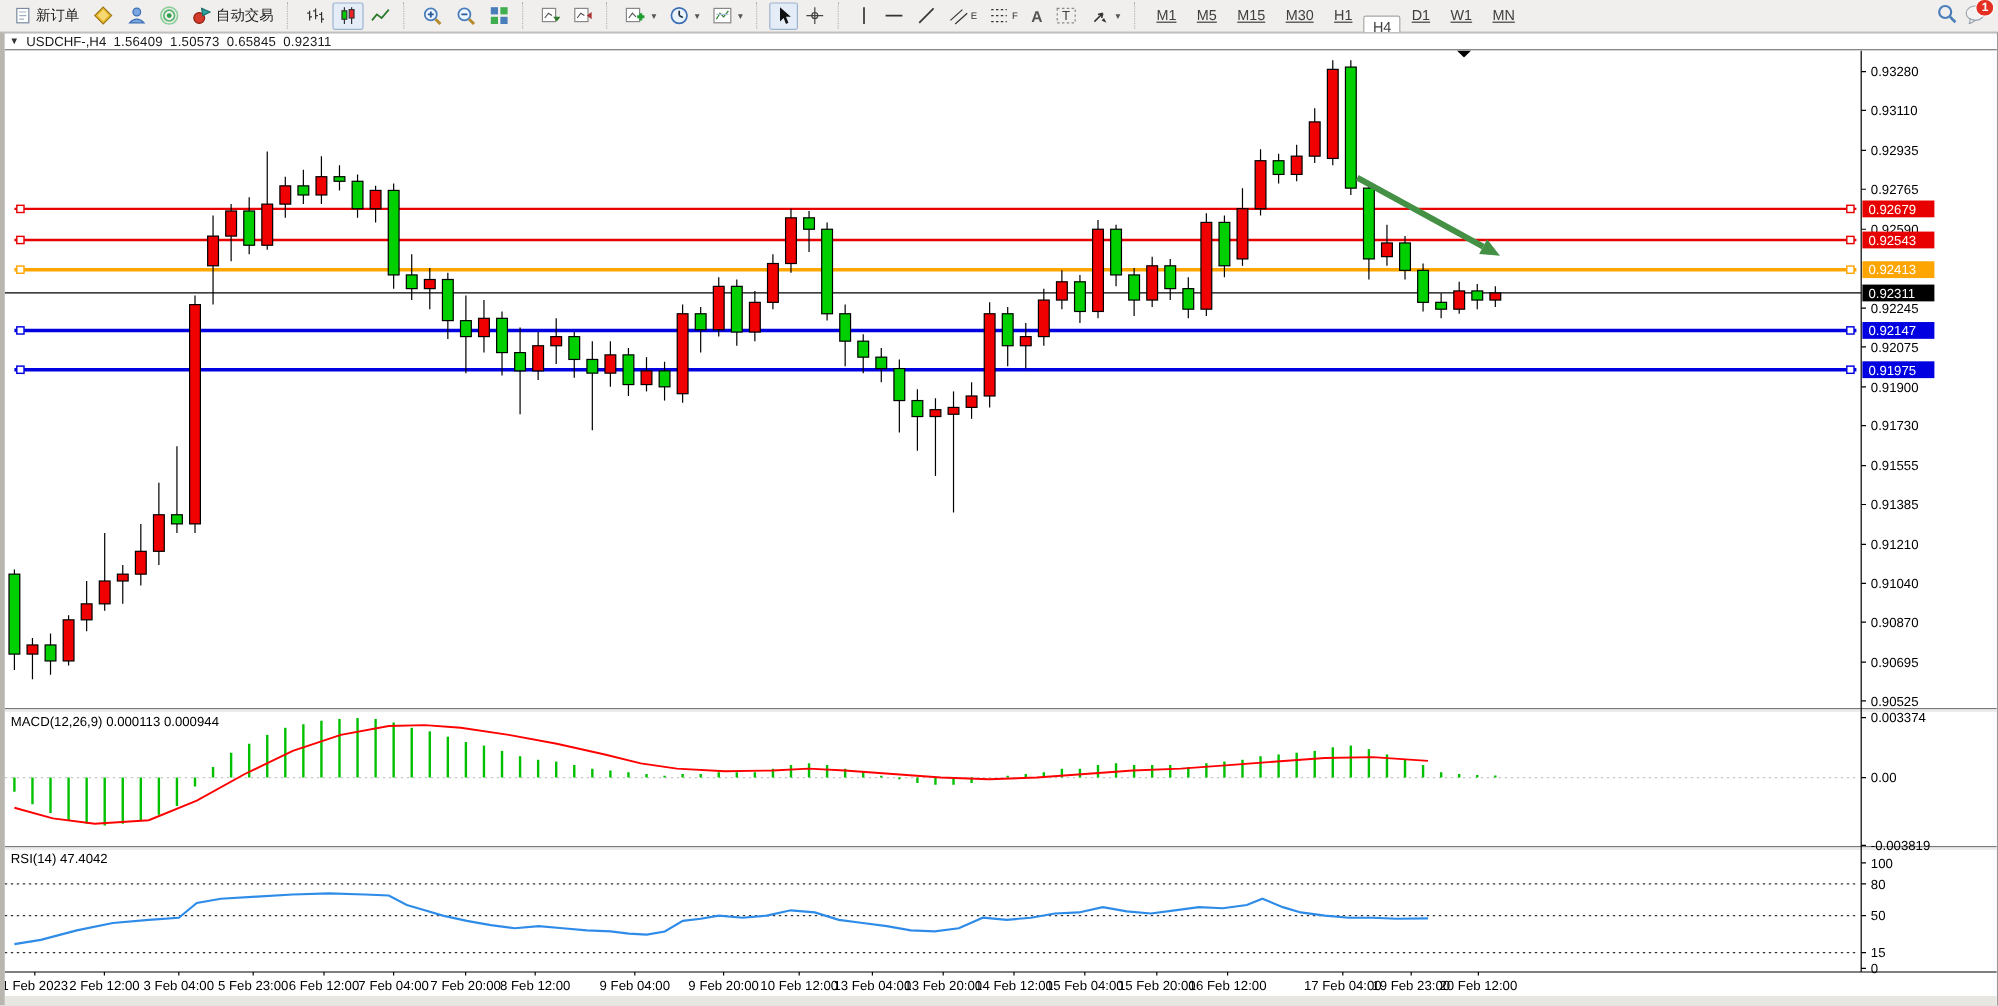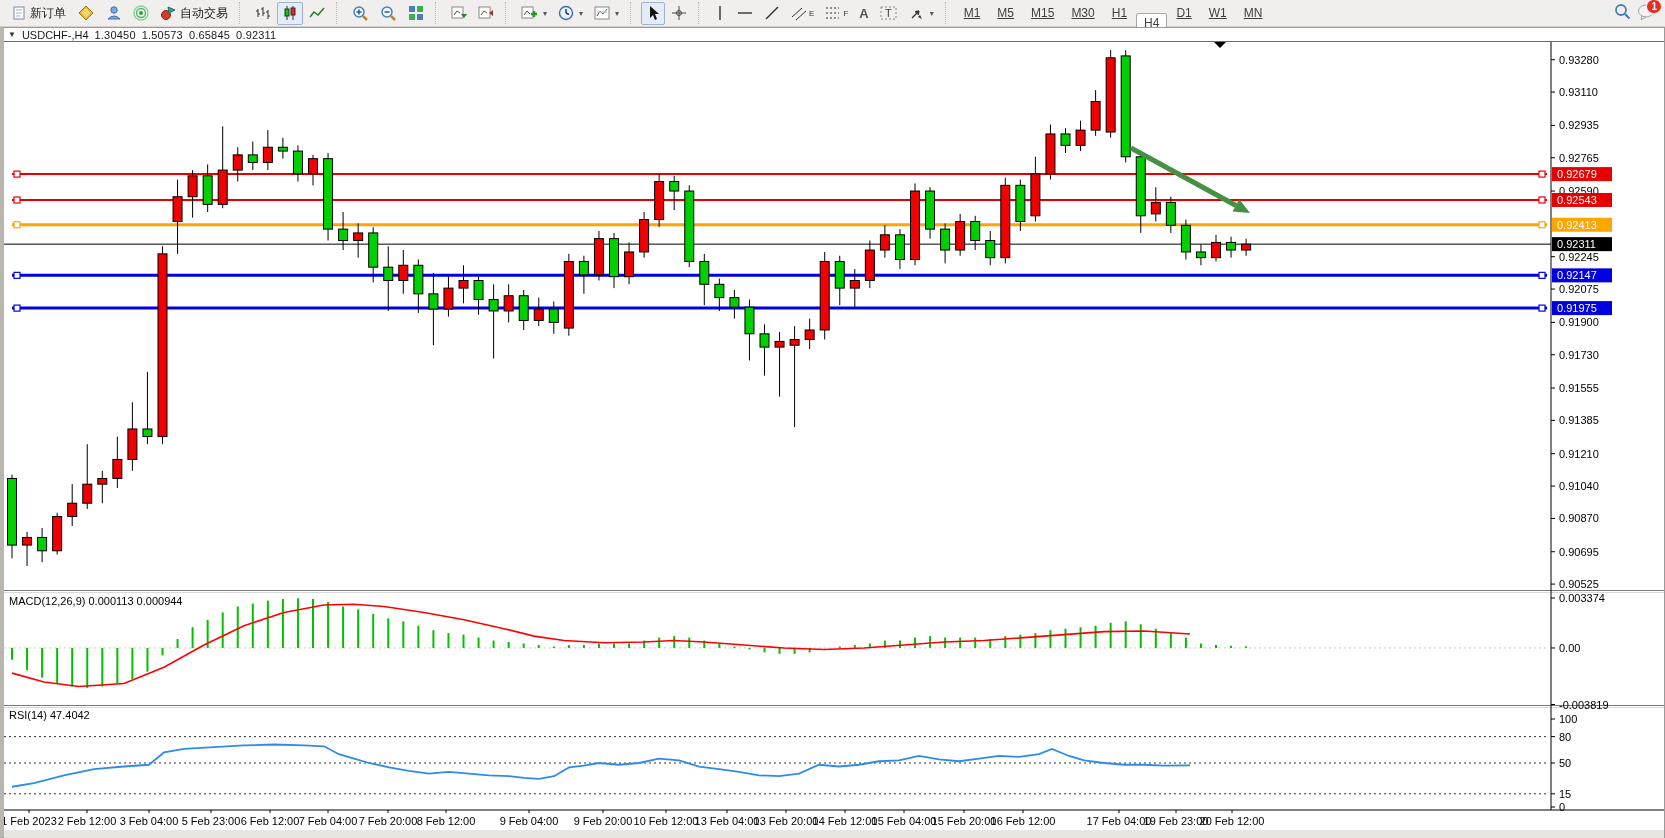--- a/index.html
+++ b/index.html
@@ -264,21 +264,21 @@
         </svg>
       <span class="badge">1</span>
     </div>
   </div>
 </div>
 
 <div class="chart-window">
   <div class="chart-titlebar">
     <span class="collapse">▼</span>
     <span>USDCHF-,H4</span>
-    <span class="ohlc">1.30450</span>
+    <span class="ohlc">1.56409</span>
     <span class="ohlc">1.50573</span>
     <span class="ohlc">0.65845</span>
     <span class="ohlc">0.92311</span>
   </div>
   <svg id="chart" width="1660" height="796">
       <rect x="0" y="0" width="1660" height="796" fill="#ffffff"></rect>
       <line x1="0" y1="548.5" x2="1660" y2="548.5" stroke="#7a7a7a" stroke-width="1"></line>
       <line x1="0" y1="550.5" x2="1660" y2="550.5" stroke="#d9d9d9" stroke-width="1"></line>
       <line x1="0" y1="663.5" x2="1660" y2="663.5" stroke="#7a7a7a" stroke-width="1"></line>
       <line x1="0" y1="665.5" x2="1660" y2="665.5" stroke="#d9d9d9" stroke-width="1"></line>

